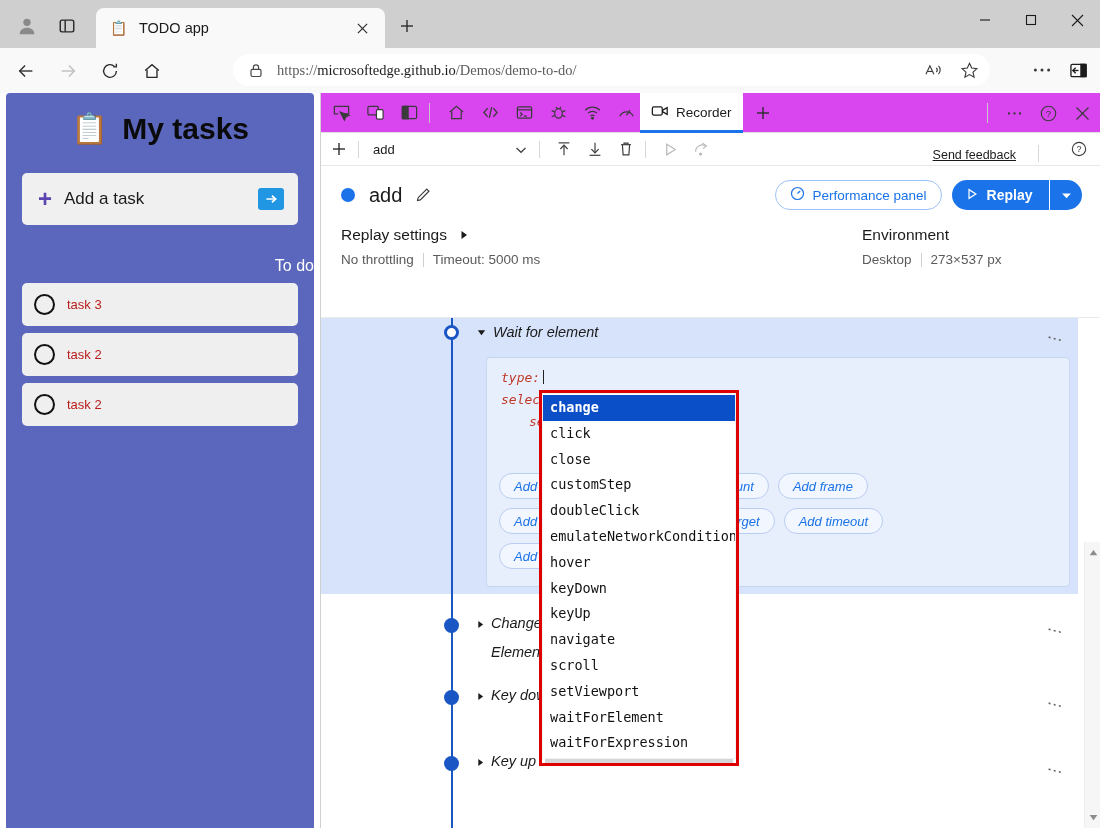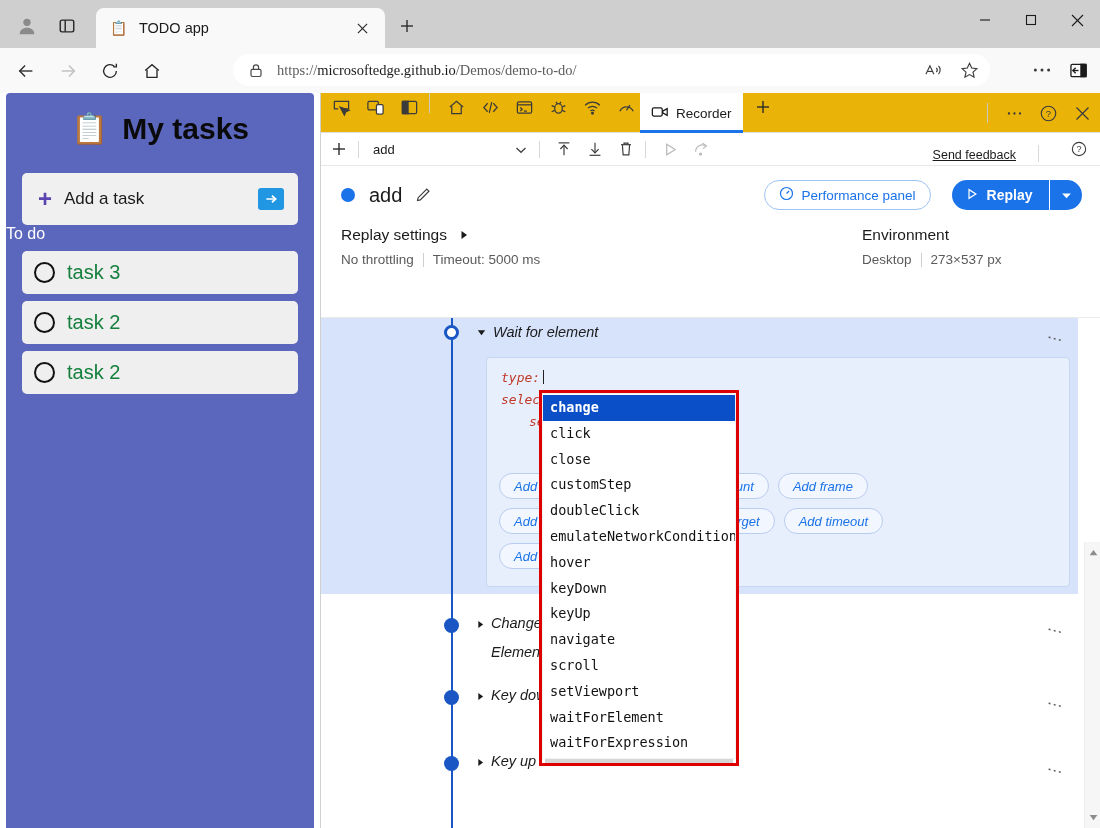--- a/index.html
+++ b/index.html
@@ -119,42 +119,42 @@
     border-radius: 5px; display: flex; align-items: center;
   }
   .add-task .plus { margin-left: 16px; font-size: 24px; color: #5b44b0; font-weight: bold; line-height: 1;}
   .add-task .ph { margin-left: 12px; font-size: 17px; color: #1b1b1b; flex: 1;}
   .add-task .go {
     width: 26px; height: 22px; margin-right: 14px; background: #2196e3;
     border-radius: 3px; color: #fff; display:flex; align-items:center; justify-content:center;
     font-size: 14px;
   }
   .todo-section {
-    text-align: left; color: #ffffff; font-size: 16px; margin-top: 0; margin-bottom: 8px;
+    text-align: right; color: #ffffff; font-size: 16px; margin-top: 32px; margin-bottom: 8px;
   }
   .task-item {
     margin: 0 16px 7px 16px; height: 43px; background: #efefef;
     border-radius: 5px; display: flex; align-items: center;
   }
   .task-item .circ {
     margin-left: 12px; width: 21px; height: 21px; border: 2.5px solid #111;
     border-radius: 50%;
   }
-  .task-item .label { margin-left: 12px; font-size: 20px; color: #15803d; }
+  .task-item .label { margin-left: 12px; font-size: 13px; color: #b91c1c; }
 
   
   .devtools {
     position: absolute; left: 320px; top: 93px; width: 780px; height: 735px;
     background: #ffffff;
     border-left: 1px solid #d0d0d0;
   }
   .dt-tabbar {
-    position: relative; height: 40px; background: #eab308;
+    position: relative; height: 40px; background: #d946ef;
     border-bottom: 1px solid #e0e0e0;
-    display: flex; align-items: flex-start;
+    display: flex; align-items: center;
   }
   .dt-icon {
     width: 28px; height: 28px; margin-left: 6px;
     display: flex; align-items: center; justify-content: center;
     color: #3b3b3b; border-radius: 4px;
   }
   .dt-sep { width: 1px; height: 20px; background: #c8c8c8; margin: 0 6px; }
   .dt-tab {
     height: 40px; padding: 0 11px; display: flex; align-items: center;
     gap: 7px; font-size: 13.5px; color: #1b1b1b; position: relative;
@@ -184,21 +184,21 @@
   }
   .tb-select .val { margin-left: 8px; flex: 1; }
   .tb-select .chev { margin-right: 6px; color: #444; }
   .tb-right { position: absolute; right: 8px; display: flex; align-items: flex-end; gap: 16px; }
   .feedback-link { font-size: 12.5px; color: #1b1b1b; text-decoration: underline; }
 
   .rec-header { padding: 14px 18px 0 20px; display: flex; align-items: center; }
   .rec-dot { width: 14px; height: 14px; border-radius: 50%; background: #1a73e8; }
   .rec-name { margin-left: 14px; font-size: 20px; color: #1b1b1b; }
   .rec-edit { margin-left: 12px; color: #3b3b3b; display:flex; align-items:center; }
-  .rec-actions { margin-left: auto; display: flex; align-items: center; gap: 21px; }
+  .rec-actions { margin-left: auto; display: flex; align-items: center; gap: 10px; }
   .btn-outline {
     height: 30px; padding: 0 14px; border: 1px solid #9ec3f5;
     border-radius: 16px; color: #1a73e8; font-size: 13.5px;
     display: flex; align-items: center; gap: 8px; background: #fff;
   }
   .btn-primary-group { display: flex; align-items: stretch; }
   .btn-primary {
     height: 30px; padding: 0 16px 0 13px; background: #1a73e8; color: #fff;
     border-radius: 16px 0 0 16px; font-size: 14px; font-weight: bold;
     display: flex; align-items: center; gap: 8px;

